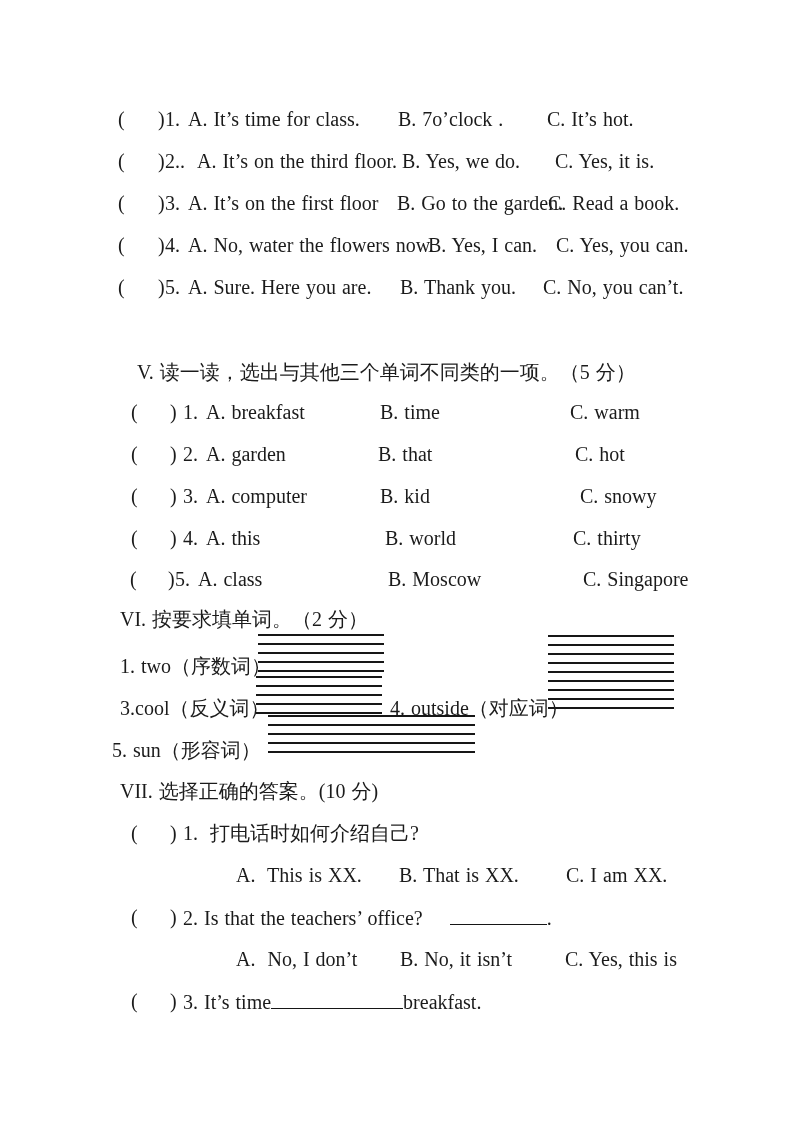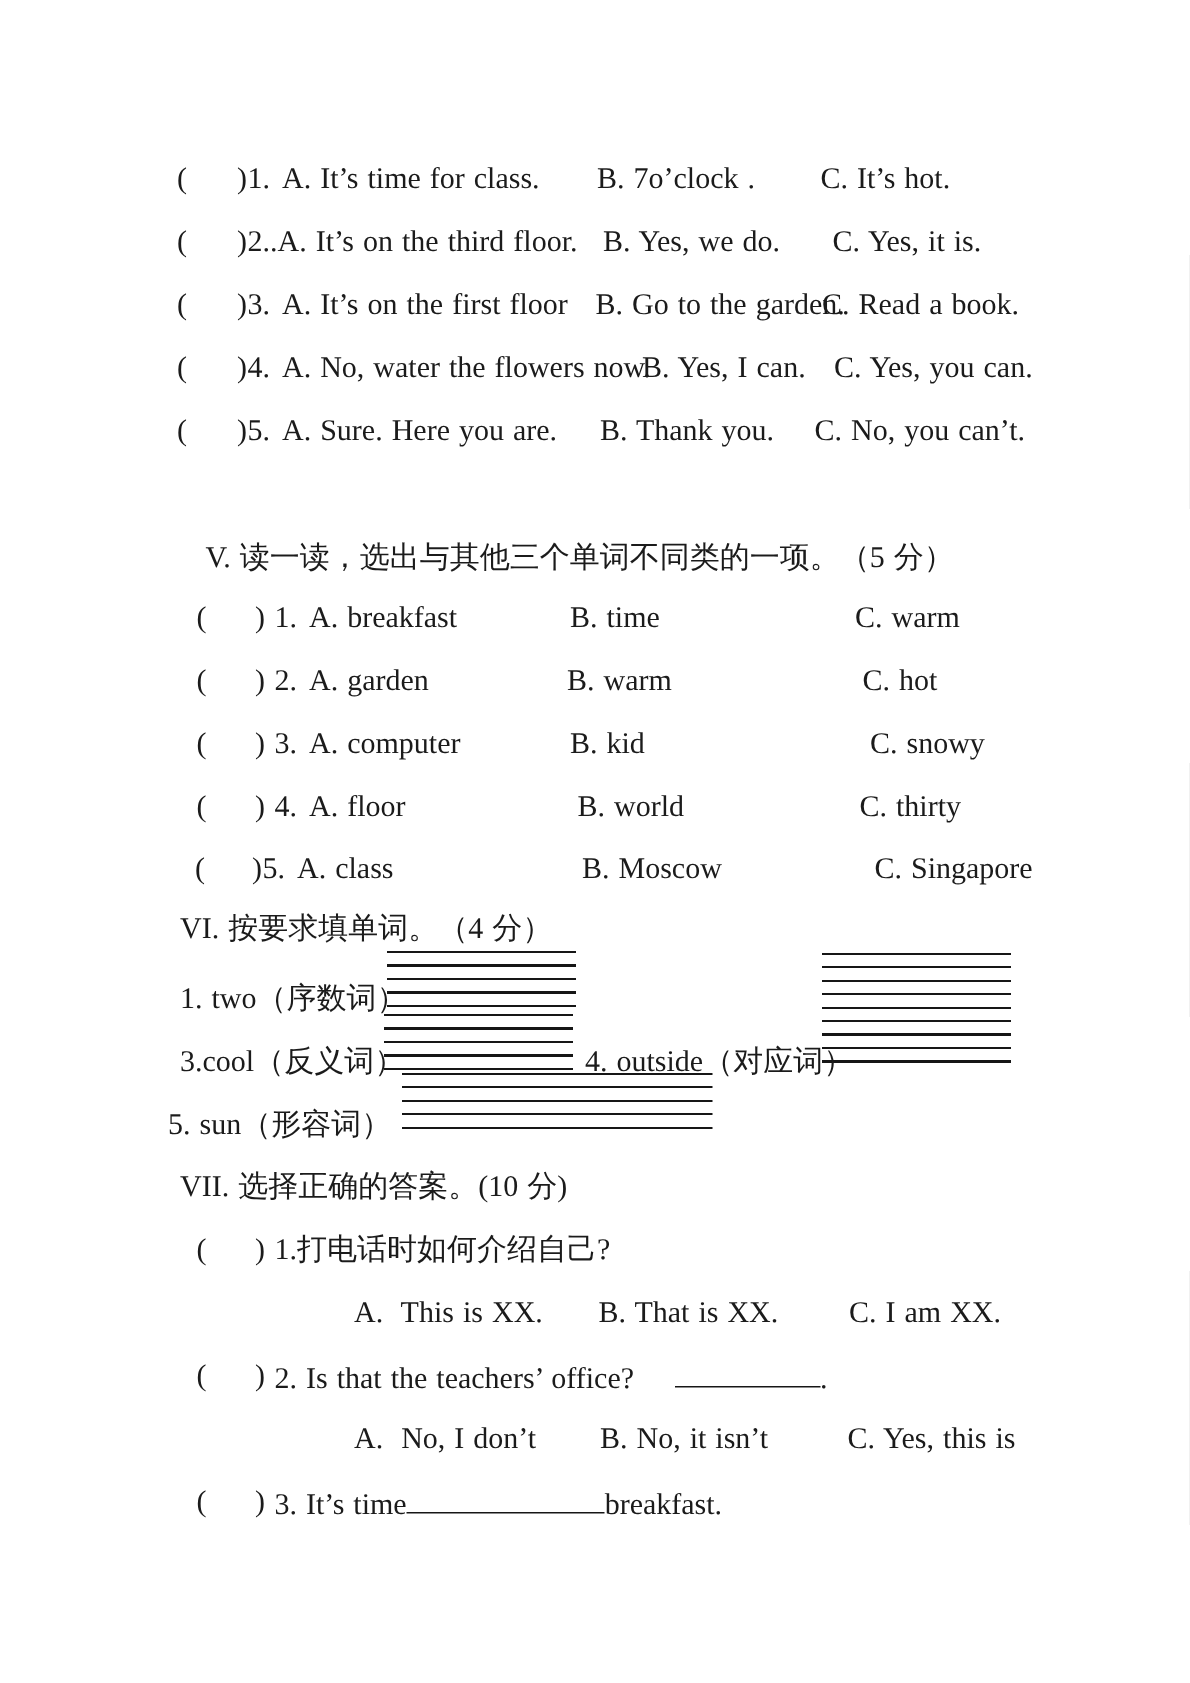--- a/index.html
+++ b/index.html
@@ -14,21 +14,21 @@
     word-spacing:1px;
   }
   .row{position:absolute;left:0;top:0;width:100%;height:24px;line-height:24px;white-space:nowrap;}
   .abs{position:absolute;top:0;white-space:pre;}
   .paren{position:absolute;top:0;}
   .content{position:absolute;top:0;white-space:pre;}
   .num{white-space:pre;}
   .opt{white-space:pre;}
   .gap8{margin-left:8px;}
   .gap6{margin-left:6px;}
-  .gap12{margin-left:0;}
+  .gap12{margin-left:12px;}
   .section-title{position:absolute;white-space:nowrap;height:24px;line-height:24px;}
   .written-header{
     position:absolute;left:320px;top:316px;
     font-weight:bold;font-size:21px;height:26px;line-height:26px;white-space:nowrap;
   }
   .stack{
     position:absolute;
     background:repeating-linear-gradient(to bottom,#161616 0,#161616 1.6px,transparent 1.6px,transparent 9px);
   }
   .inline-blank{
@@ -91,49 +91,49 @@
     <span class="paren" style="left:170px">)</span>
     <span class="content" style="left:183px"><span class="num">1.</span><span class="opt gap8">A. breakfast</span></span>
     <span class="abs" style="left:380px">B. time</span>
     <span class="abs" style="left:570px">C. warm</span>
   </div>
 
   <div class="row" style="top:442px">
     <span class="paren" style="left:131px">(</span>
     <span class="paren" style="left:170px">)</span>
     <span class="content" style="left:183px"><span class="num">2.</span><span class="opt gap8">A. garden</span></span>
-    <span class="abs" style="left:378px">B. warm</span>
+    <span class="abs" style="left:378px">B. that</span>
     <span class="abs" style="left:575px">C. hot</span>
   </div>
 
   <div class="row" style="top:484px">
     <span class="paren" style="left:131px">(</span>
     <span class="paren" style="left:170px">)</span>
     <span class="content" style="left:183px"><span class="num">3.</span><span class="opt gap8">A. computer</span></span>
     <span class="abs" style="left:380px">B. kid</span>
     <span class="abs" style="left:580px">C. snowy</span>
   </div>
 
   <div class="row" style="top:526px">
     <span class="paren" style="left:131px">(</span>
     <span class="paren" style="left:170px">)</span>
-    <span class="content" style="left:183px"><span class="num">4.</span><span class="opt gap8">A. floor</span></span>
+    <span class="content" style="left:183px"><span class="num">4.</span><span class="opt gap8">A. this</span></span>
     <span class="abs" style="left:385px">B. world</span>
     <span class="abs" style="left:573px">C. thirty</span>
   </div>
 
   <div class="row" style="top:567px">
     <span class="paren" style="left:130px">(</span>
     <span class="paren" style="left:168px">)</span>
     <span class="content" style="left:175px"><span class="num">5.</span><span class="opt gap8">A. class</span></span>
     <span class="abs" style="left:388px">B. Moscow</span>
     <span class="abs" style="left:583px">C. Singapore</span>
   </div>
 
-  <div class="section-title" style="left:120px;top:607px">VI. 按要求填单词。（4 分）</div>
+  <div class="section-title" style="left:120px;top:607px">VI. 按要求填单词。（2 分）</div>
 
   <div class="stack" style="left:258px;top:634px;width:126px;height:39px"></div>
   <div class="stack" style="left:548px;top:635px;width:126px;height:39px"></div>
   <div class="stack" style="left:256px;top:676px;width:126px;height:39px"></div>
   <div class="stack" style="left:548px;top:680px;width:126px;height:30px"></div>
   <div class="stack" style="left:268px;top:715px;width:207px;height:39px"></div>
 
   <div class="row" style="top:654px">
     <span class="abs" style="left:120px">1. two（序数词）</span>
   </div>

